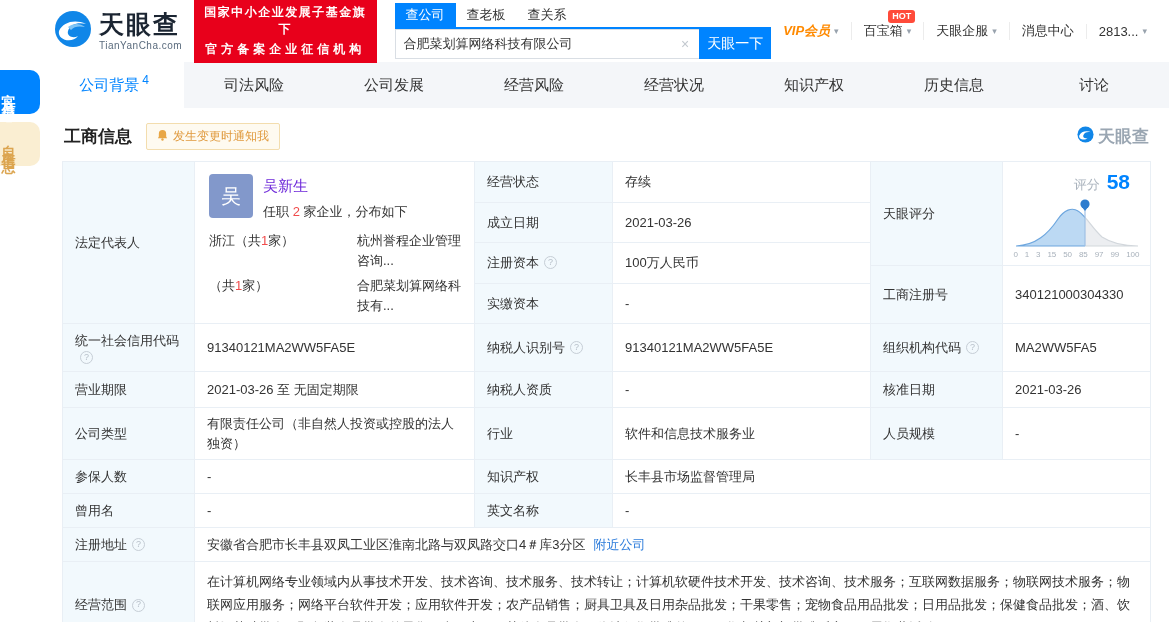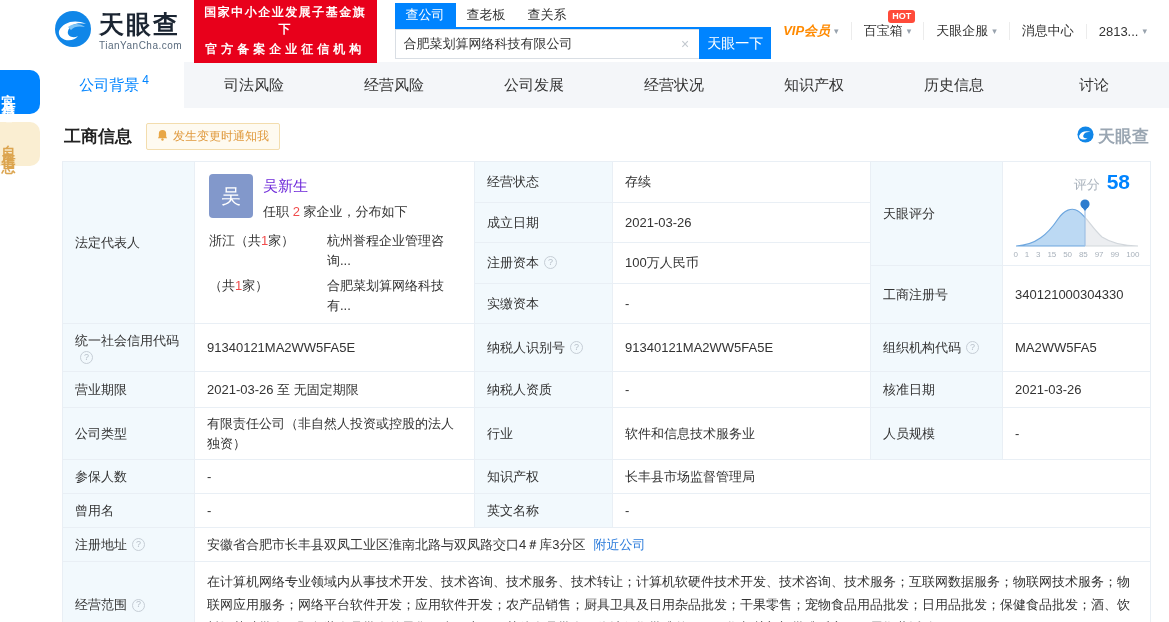--- a/index.html
+++ b/index.html
@@ -80,21 +80,21 @@
   
   .legal { display:block; padding:12px 12px 8px 14px; }
   .lrtop { display:flex; gap:10px; }
   .avatar { width:44px; height:44px; border-radius:4px; background:#8298cb; color:#fff;
             font-size:20px; display:flex; align-items:center; justify-content:center; flex:none; cursor:pointer; }
   .lname { color:#6d28d9; font-size:15px; display:inline-block; margin-top:1px; }
   .serve { font-size:13px; color:#333; margin-top:4px; }
   .dist { margin-top:10px; }
   .drow { display:flex; margin-top:6px; }
   .dregion { width:118px; flex:none; }
-  .dcomp { color:#333; }
+  .dcomp { color:#333;margin-left:30px; }
 
   
   .chart-cell { flex-direction:column; justify-content:center; padding:4px 6px; }
   .score-line { display:flex; align-items:baseline; gap:7px; align-self:flex-end; margin-right:14px; }
   .score-word { color:#aab3bd; font-size:13px; }
   .score-num { color:#0084ff; font-size:21px; font-weight:bold; }
   .score-axis { display:flex; justify-content:space-between; width:126px; font-size:8px; color:#a8b1bb; margin-top:1px; }
 </style>
 </head>
 <body>
@@ -161,22 +161,22 @@
   <span class="vtab official">官方信息</span>
   <span class="vtab selfinfo">自主信息</span>
 </div>
 
 <nav class="ntabs">
   <span class="ntab active">
     <span>公司背景</span>
     <span class="cnt">4</span>
   </span>
   <span class="ntab">司法风险</span>
+  <span class="ntab">公司发展</span>
   <span class="ntab">经营风险</span>
-  <span class="ntab">公司发展</span>
   <span class="ntab">经营状况</span>
   <span class="ntab">知识产权</span>
   <span class="ntab">历史信息</span>
   <span class="ntab">讨论</span>
 </nav>
 
 <section class="card">
   <div class="shead">
     <span class="stitle">工商信息</span>
     <span class="notify">

